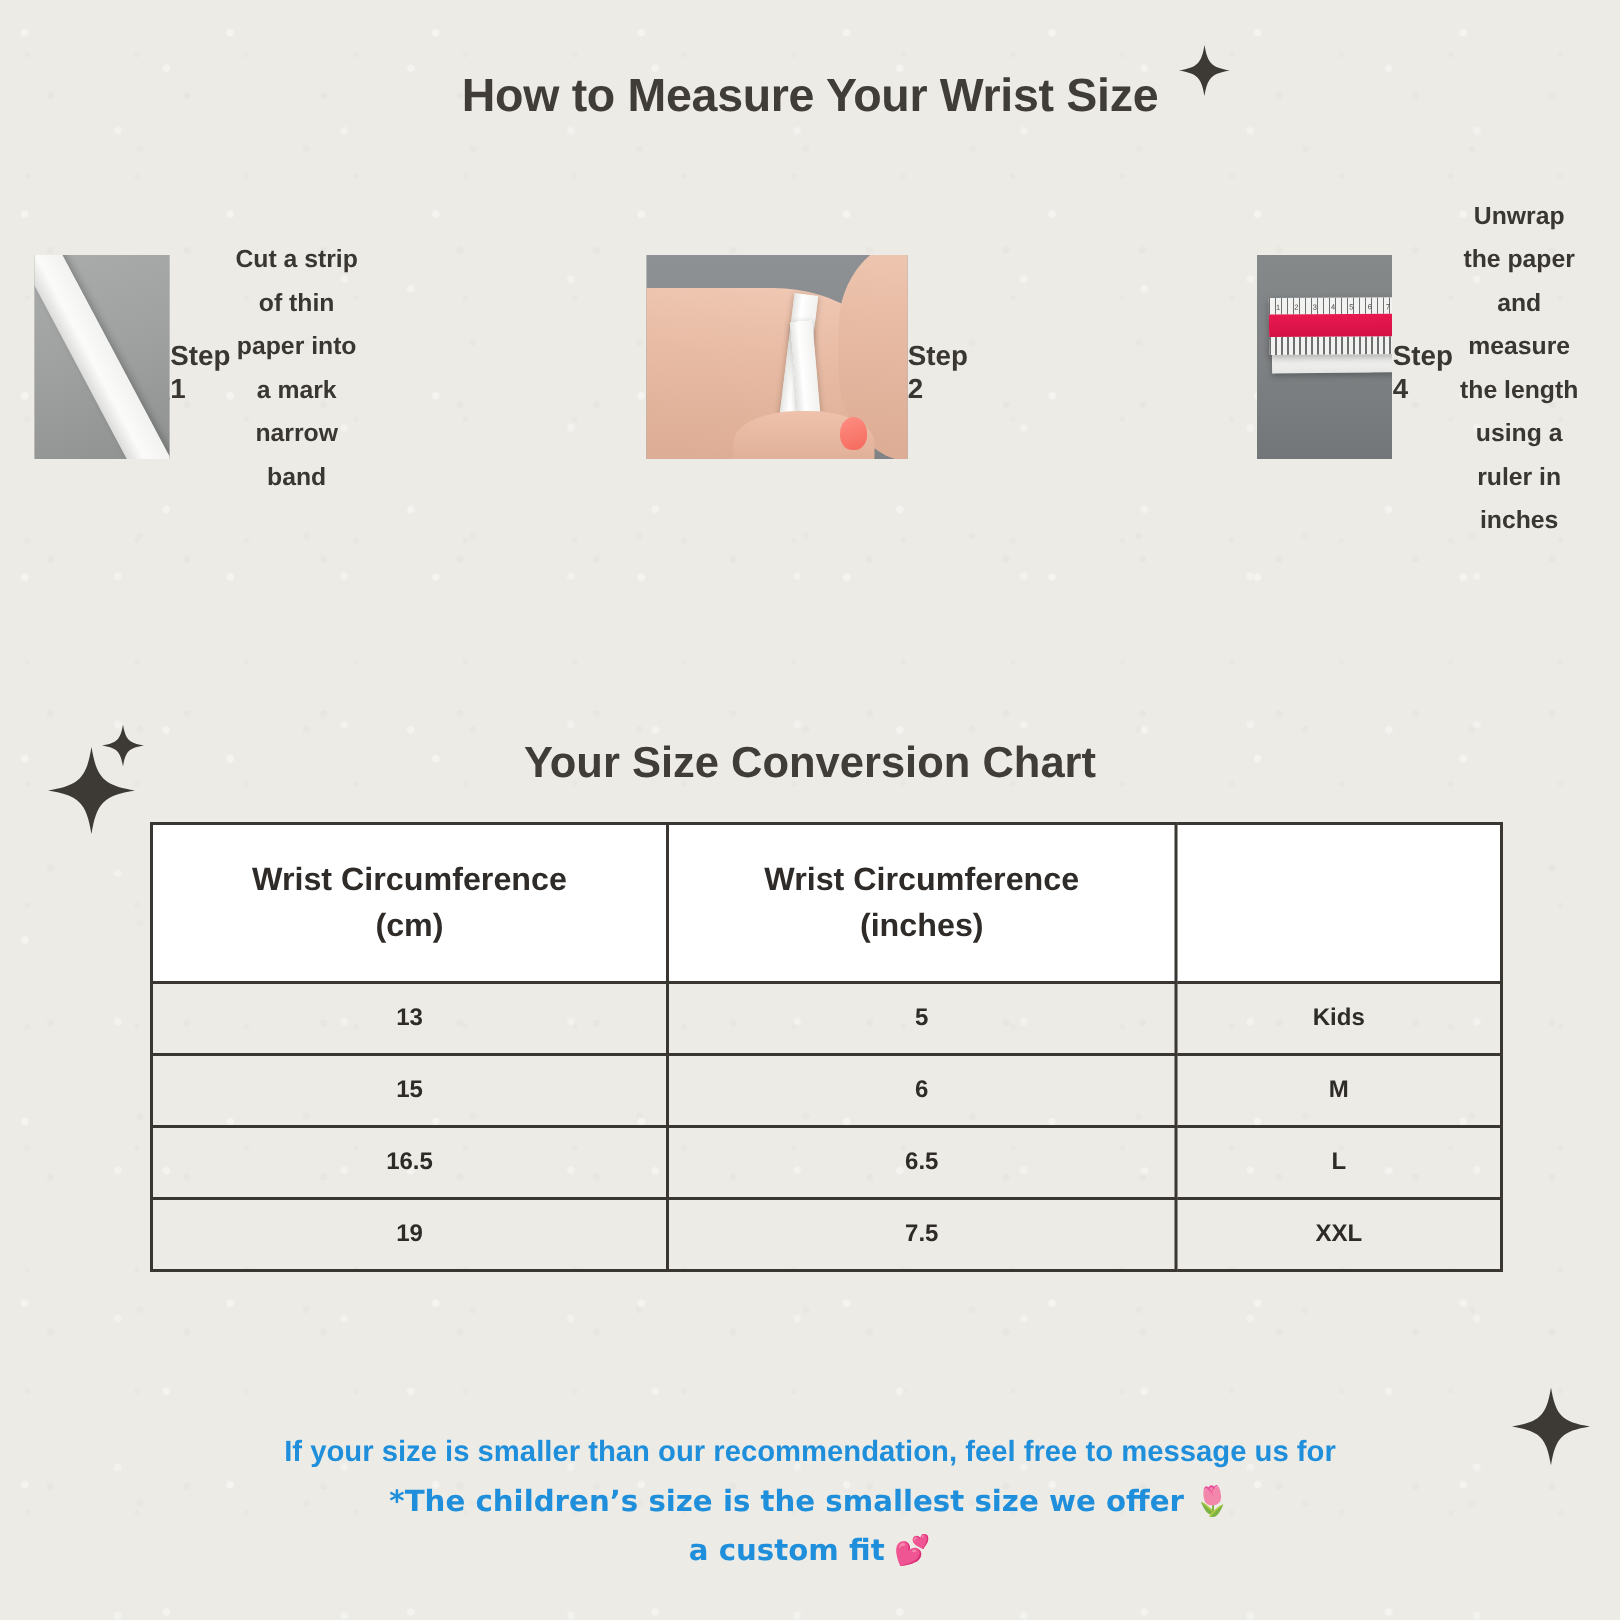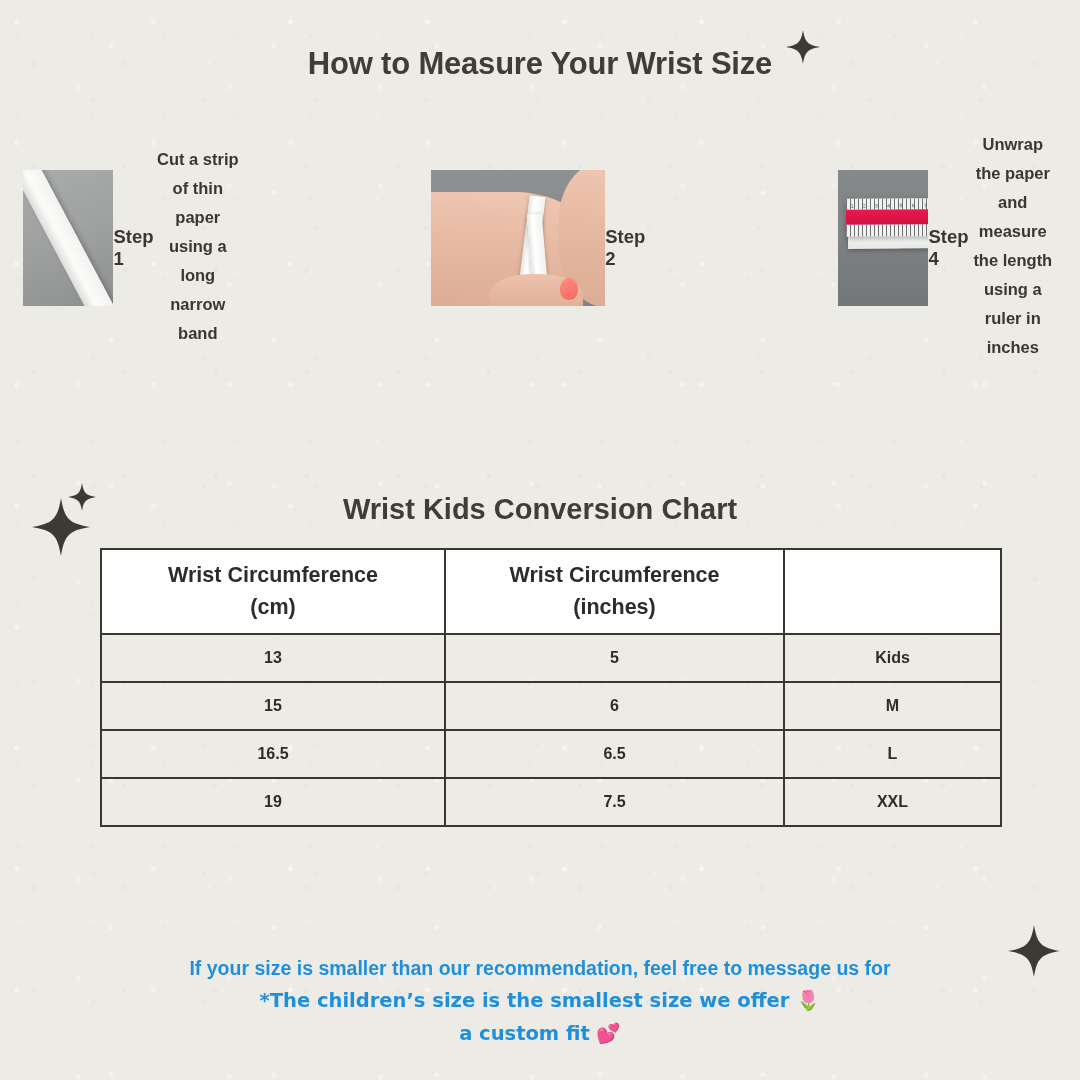--- a/index.html
+++ b/index.html
@@ -176,21 +176,21 @@
     table-layout: fixed;
   }
   .size-table th, .size-table td {
     border: 2px solid #3a3733;
     text-align: center;
     color: #2e2b28;
     font-weight: bold;
   }
   .size-table th {
     background: #ffffff;
-    height: 85px;
+    height: 106px;
     font-size: 21.5px;
     line-height: 1.45;
     padding: 0 10px;
   }
   .size-table td {
     height: 48px;
     font-size: 16px;
     background: transparent;
   }
   .size-table col.c1 { width: 344px; }
@@ -248,21 +248,21 @@
       <div class="p1-strip"></div>
       <div class="p1-pen">
         <i class="cap"></i>
           <i class="bar"></i>
           <i class="green"></i>
           <i class="grip"></i>
           <i class="tip"></i>
       </div>
     </div>
     <div class="step-label">Step 1</div>
-    <div class="step-desc">Cut a strip of thin paper using a long narrow band</div>
+    <div class="step-desc">Cut a strip of thin paper into a mark narrow band</div>
   </div>
 
   <div class="step-col">
     <div class="step-photo">
       <div class="ph-bg"></div>
       <div class="arm" style="left:-10px;top:22px;width:175px;height:118px;border-radius:0 46% 40% 0/0 50% 50% 0;"></div>
       <div class="arm" style="left:128px;top:-12px;width:110px;height:150px;border-radius:48% 40% 30% 46%/40% 50% 50% 40%;"></div>
       <div class="band" style="left:93px;top:26px;width:16px;height:92px;transform:rotate(7deg);"></div>
       <div class="band" style="left:99px;top:44px;width:15px;height:80px;transform:rotate(-5deg);"></div>
       <div class="arm" style="left:58px;top:104px;width:94px;height:46px;border-radius:46% 46% 34% 34%;background:linear-gradient(180deg,#eec2ac,#dba890);"></div>
@@ -298,21 +298,21 @@
         </div>
         <div class="ticks-bot"></div>
       </div>
     </div>
     <div class="step-label">Step 4</div>
     <div class="step-desc">Unwrap the paper and measure the length using a ruler in inches</div>
   </div>
 
 </div>
 
-<h2 class="chart-title">Wrist Kids Conversion Chart</h2>
+<h2 class="chart-title">Your Size Conversion Chart</h2>
 
 <table class="size-table">
   <colgroup>
       <col class="c1">
       <col class="c2">
       <col class="c3">
     </colgroup>
   <thead>
     <tr>
       <th>

